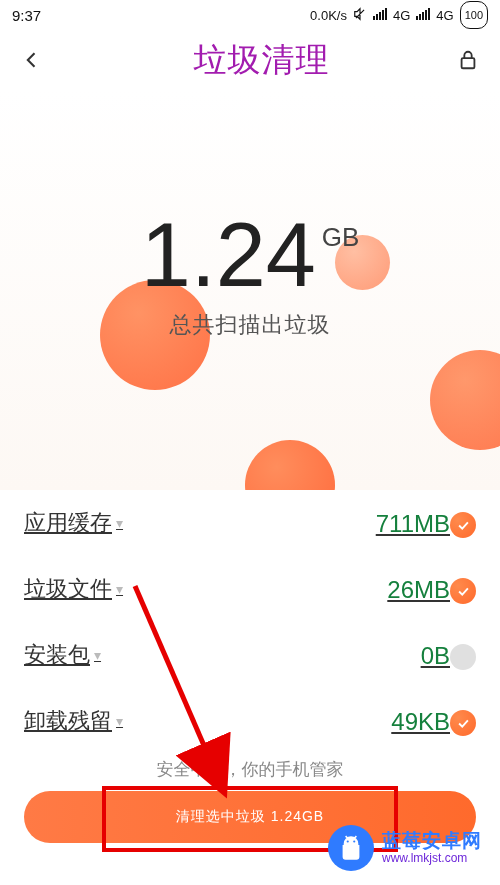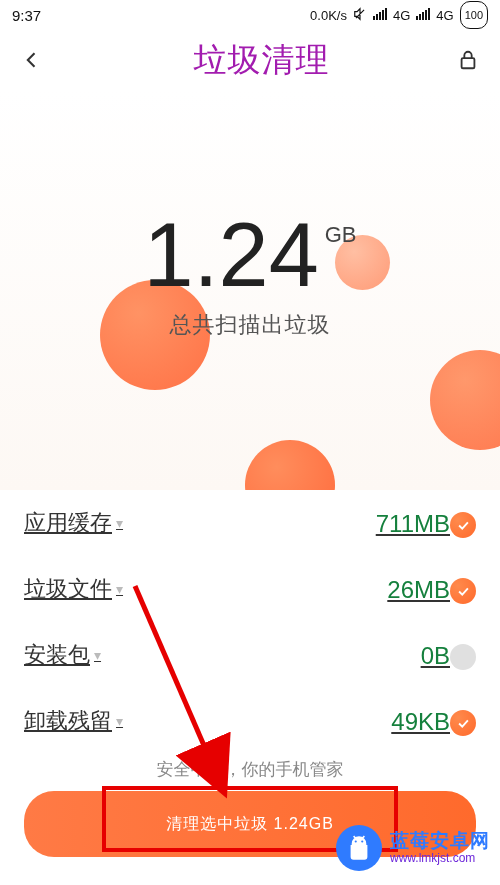--- a/index.html
+++ b/index.html
@@ -22,48 +22,48 @@
 
   
   .hero { position: relative; height: 400px; background: linear-gradient(180deg,#ffffff 0%, #fdf8f4 100%); overflow:hidden; }
   .bubble { position:absolute; border-radius:50%; background: radial-gradient(circle at 35% 30%, #ff8d5c, #ff6a3c); }
   .b1 { width:110px; height:110px; left:100px; top:190px; opacity:0.95; }
   .b2 { width:55px; height:55px; left:335px; top:145px; opacity:0.85; background: radial-gradient(circle at 35% 30%, #ffb493, #ff8a60); }
   .b3 { width:100px; height:100px; right:-30px; top:260px; opacity:0.9; }
   .b4 { width:90px; height:90px; left:245px; top:350px; }
   .hero-center { position:absolute; left:0; right:0; top:120px; text-align:center; }
   .scan-val { font-size: 90px; font-weight:300; color:#222; display:inline-block; line-height:1; }
-  .scan-unit { font-size: 22px; font-weight:400; color:#444; display:inline-block; vertical-align: top; margin-top: 12px; margin-left:6px; }
+  .scan-unit { font-size: 26px; font-weight:400; color:#444; display:inline-block; vertical-align: top; margin-top: 12px; margin-left:6px; }
   .scan-sub { display:block; margin-top: 10px; font-size: 22px; color:#555; letter-spacing:1px; }
 
   
   .list { background:#fff; }
   .row { display:flex; align-items:flex-end; padding: 18px 24px; font-size:22px; color:#333;text-decoration:underline; }
   .row .label { flex: 0 0 auto; display:flex; align-items:center; gap:4px; }
   .row .chev { color:#bbb; font-size:14px; }
   .row .spacer { flex:1; }
   .row .size { color:#15803d; font-size:24px; }
   .check { width:26px; height:26px; border-radius:50%; display:flex; align-items:center; justify-content:center; }
   .check.on { background: radial-gradient(circle at 30% 30%, #ff8a4c, #ff6a2c); }
   .check.on svg { width:15px; height:15px; stroke:#fff; stroke-width:3; fill:none; }
   .check.off { background:#e0e0e0; }
 
   .hint { text-align:center; font-size:17px; color:#888; margin-top:4px; margin-bottom:10px; }
 
   
   .cta-wrap { padding: 0 24px 24px; }
-  .cta { width:100%; height:66px; border:none; border-radius:30px; background: linear-gradient(90deg,#ff7a45,#ff6a2c); color:#fff; font-size:16px; letter-spacing:1px; }
+  .cta { width:100%; height:52px; border:none; border-radius:30px; background: linear-gradient(90deg,#ff7a45,#ff6a2c); color:#fff; font-size:14px; letter-spacing:1px; }
 
   
   .arrow { position:absolute; left:125px; top:576px; pointer-events:none; z-index:5; }
   .arrow svg { width:110px; height:210px; overflow:visible; }
   .ann-box { position:absolute; left:102px; top:786px; width:296px; height:66px; border:4px solid #e60000; pointer-events:none; z-index:6; }
 
   
-  .wm { position:absolute; right:10px; bottom:14px; display:flex; align-items:center; gap:8px; z-index:10;justify-content:flex-end; }
+  .wm { position:absolute; right:18px; bottom:14px; display:flex; align-items:center; gap:8px; z-index:10;justify-content:flex-end; }
   .wm .logo { width:46px; height:46px; border-radius:50%; background:#2f7bff; display:flex; align-items:center; justify-content:center; }
   .wm .logo svg { width:26px; height:26px; fill:#fff; }
   .wm .txt { display:flex; flex-direction:column; line-height:1.15; }
   .wm .t1 { font-size:19px; font-weight:700; color:#2f7bff; letter-spacing:1px; }
   .wm .t2 { font-size:12px; color:#6d28d9; }
 </style>
 </head>
 <body>
 
 <div class="status-bar">

